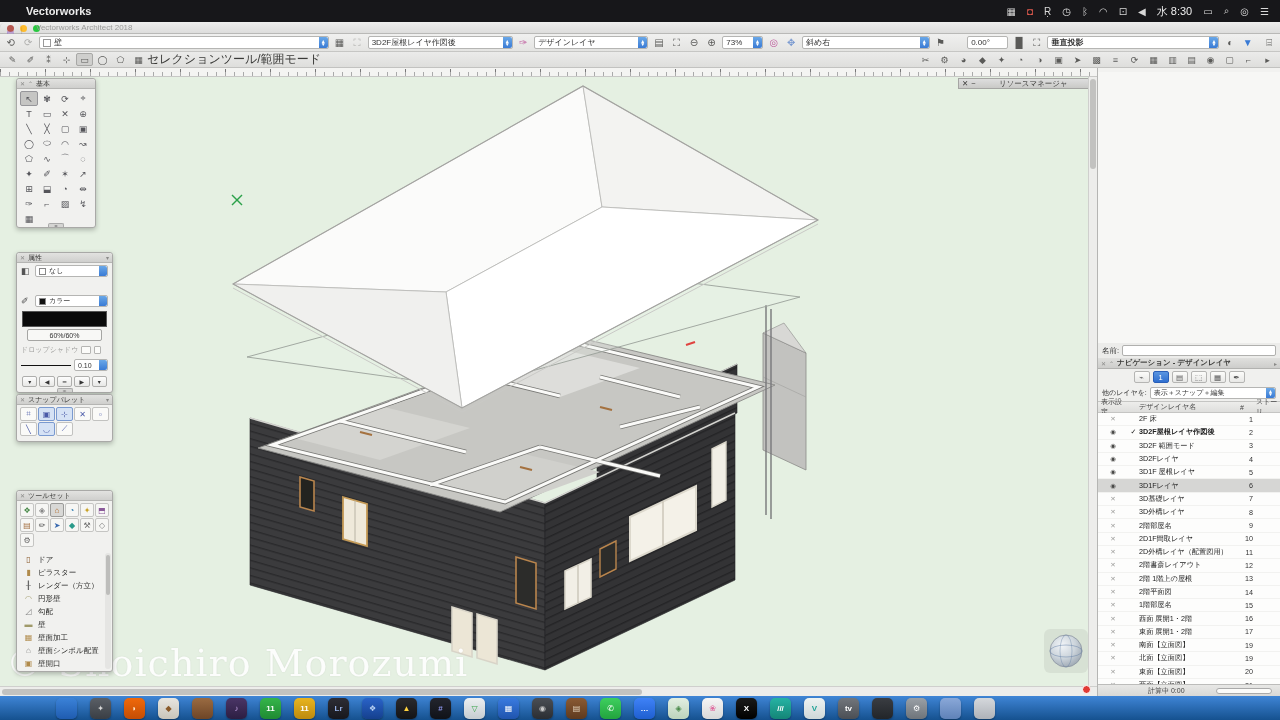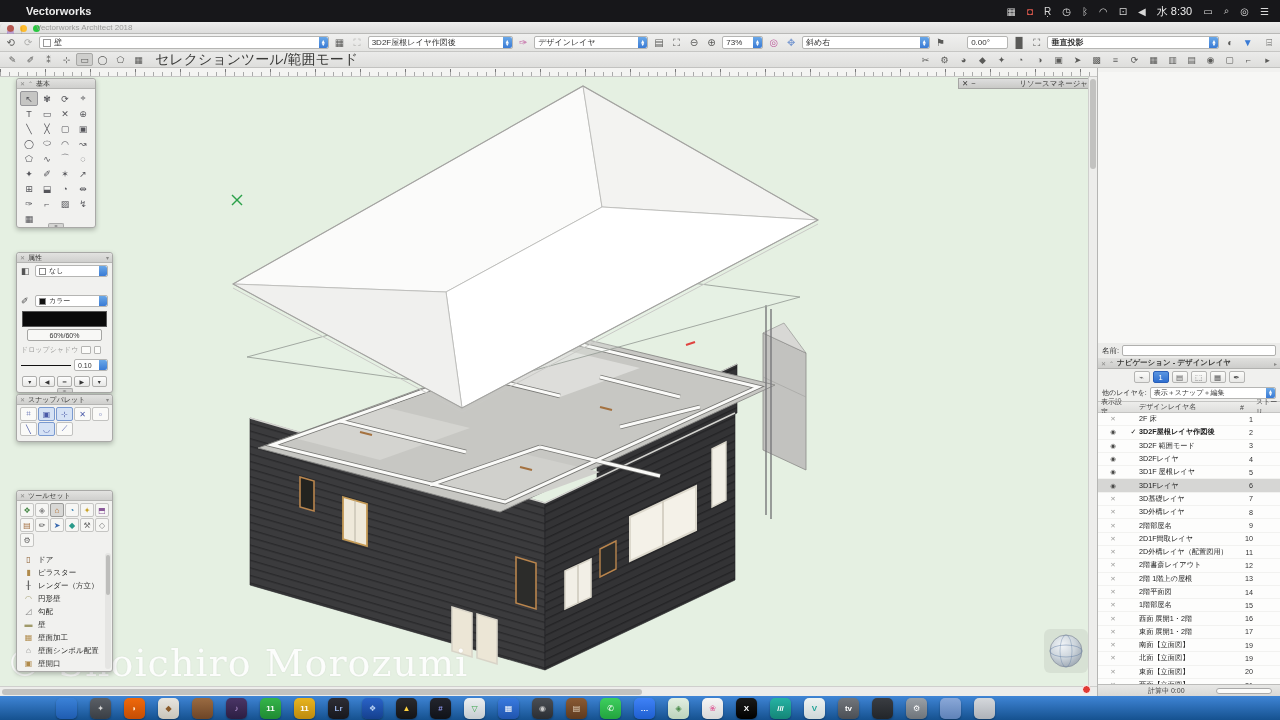--- a/index.html
+++ b/index.html
@@ -26,31 +26,31 @@
   .t1icon{font-size:10px;color:#5a5a58;width:14px;text-align:center;}
   .t1icon.dim{color:#b0b0ae;}
   .t1icon.pink{color:#c060a0;}
   .fld{height:13px;background:#fff;border:1px solid #b5b5b3;border-radius:2px;font-size:8px;color:#333;display:flex;align-items:center;padding:0 3px;position:relative;}
   .fld .stp{position:absolute;right:0;top:0;bottom:0;width:9px;background:linear-gradient(#6aa8e8,#3a7bd5);border-radius:0 2px 2px 0;color:#fff;font-size:5px;display:flex;flex-direction:column;align-items:center;justify-content:center;line-height:3px;}
   .fld .swatch{width:8px;height:8px;border:1px solid #999;background:#fff;margin-right:3px;}
   
   #toolbar2{position:absolute;left:0;top:52px;width:1280px;height:16px;background:linear-gradient(#ebebea,#dededc);border-bottom:1px solid #c2c2c0;display:flex;align-items:center;padding:0 4px;z-index:40;}
   .micon{width:17px;height:13px;font-size:9px;color:#5a5a58;display:flex;align-items:center;justify-content:center;border-radius:2px;}
   .micon.active{background:#cfcfcd;border:1px solid #a8a8a6;}
-  #mode-label{font-size:14px;color:#3a3a38;margin-left:8px;}
+  #mode-label{font-size:12px;color:#3a3a38;}
   #toolbar2 .spacer{flex:1;}
   
   #ruler{position:absolute;left:0;top:68px;width:1097px;height:9px;background:#f4f4f2;border-bottom:1px solid #c8c8c6;z-index:30;
     background-image:repeating-linear-gradient(90deg,#aaa 0 1px,transparent 1px 9px),repeating-linear-gradient(90deg,#777 0 1px,transparent 1px 45px);
     background-size:100% 4px,100% 7px;background-position:0 100%,0 100%;background-repeat:no-repeat;}
   
   #canvas{position:absolute;left:0;top:77px;width:1088px;height:609px;background:#e5f0e2;overflow:hidden;z-index:10;}
   #watermark{position:absolute;left:6px;top:564px;font-family:"DejaVu Serif","Liberation Serif",serif;font-size:38px;color:rgba(255,255,255,0.92);letter-spacing:1px;text-shadow:0 0 2px rgba(0,0,0,0.08);}
   #resmgr{position:absolute;left:958px;top:1px;width:134px;height:11px;background:linear-gradient(#dedede,#c9c9c7);border:1px solid #a5a5a3;font-size:7.5px;color:#3a3a38;display:flex;align-items:center;padding:0 3px;gap:3px;}
-  #resmgr .title{flex:1;text-align:right;}
+  #resmgr .title{flex:1;text-align:center;}
   
   #vscroll{position:absolute;left:1088px;top:77px;width:9px;height:609px;background:#ededeb;border-left:1px solid #cfcfcd;z-index:20;}
   #vscroll .thumb{position:absolute;left:1px;top:2px;width:6px;height:90px;background:#c2c2c0;border-radius:3px;}
   #hscroll{position:absolute;left:0;top:686px;width:1097px;height:10px;background:#ededeb;border-top:1px solid #cfcfcd;z-index:20;}
   #hscroll .thumb{position:absolute;left:2px;top:2px;width:640px;height:6px;background:#c2c2c0;border-radius:3px;}
   #reddot{position:absolute;left:1082px;top:685px;width:9px;height:9px;border-radius:50%;background:#e03a34;border:1px solid #fff;z-index:25;}
   
   .pal{position:absolute;background:#f1f1ef;border:1px solid #a9a9a7;border-radius:3px;box-shadow:0 2px 5px rgba(0,0,0,0.25);z-index:30;}
   .pal .phead{height:10px;background:linear-gradient(#e2e2e0,#cfcfcd);border-bottom:1px solid #b5b5b3;display:flex;align-items:center;font-size:7px;color:#3a3a38;padding:0 3px;gap:3px;border-radius:3px 3px 0 0;}
   .pal .phead .pctl{color:#8a8a88;font-size:6px;}

